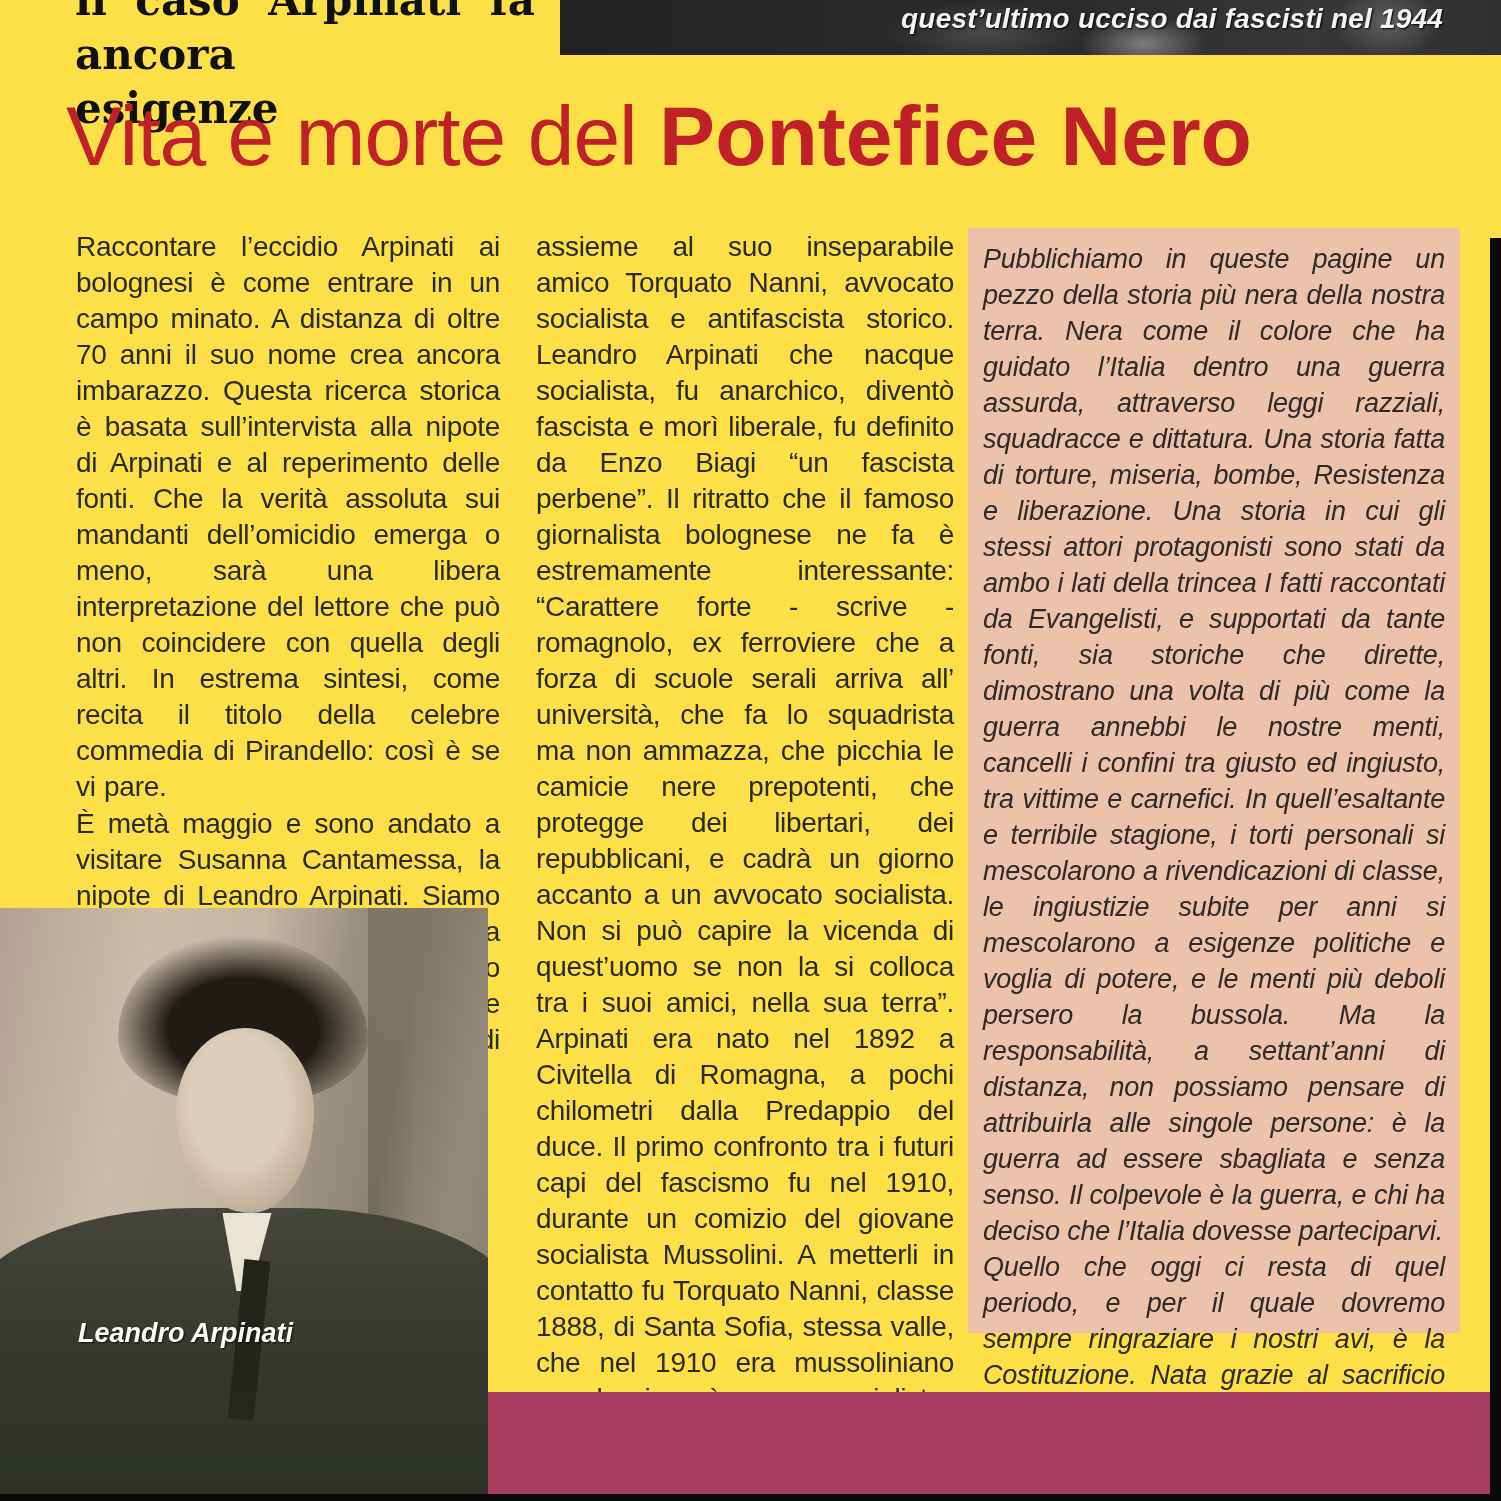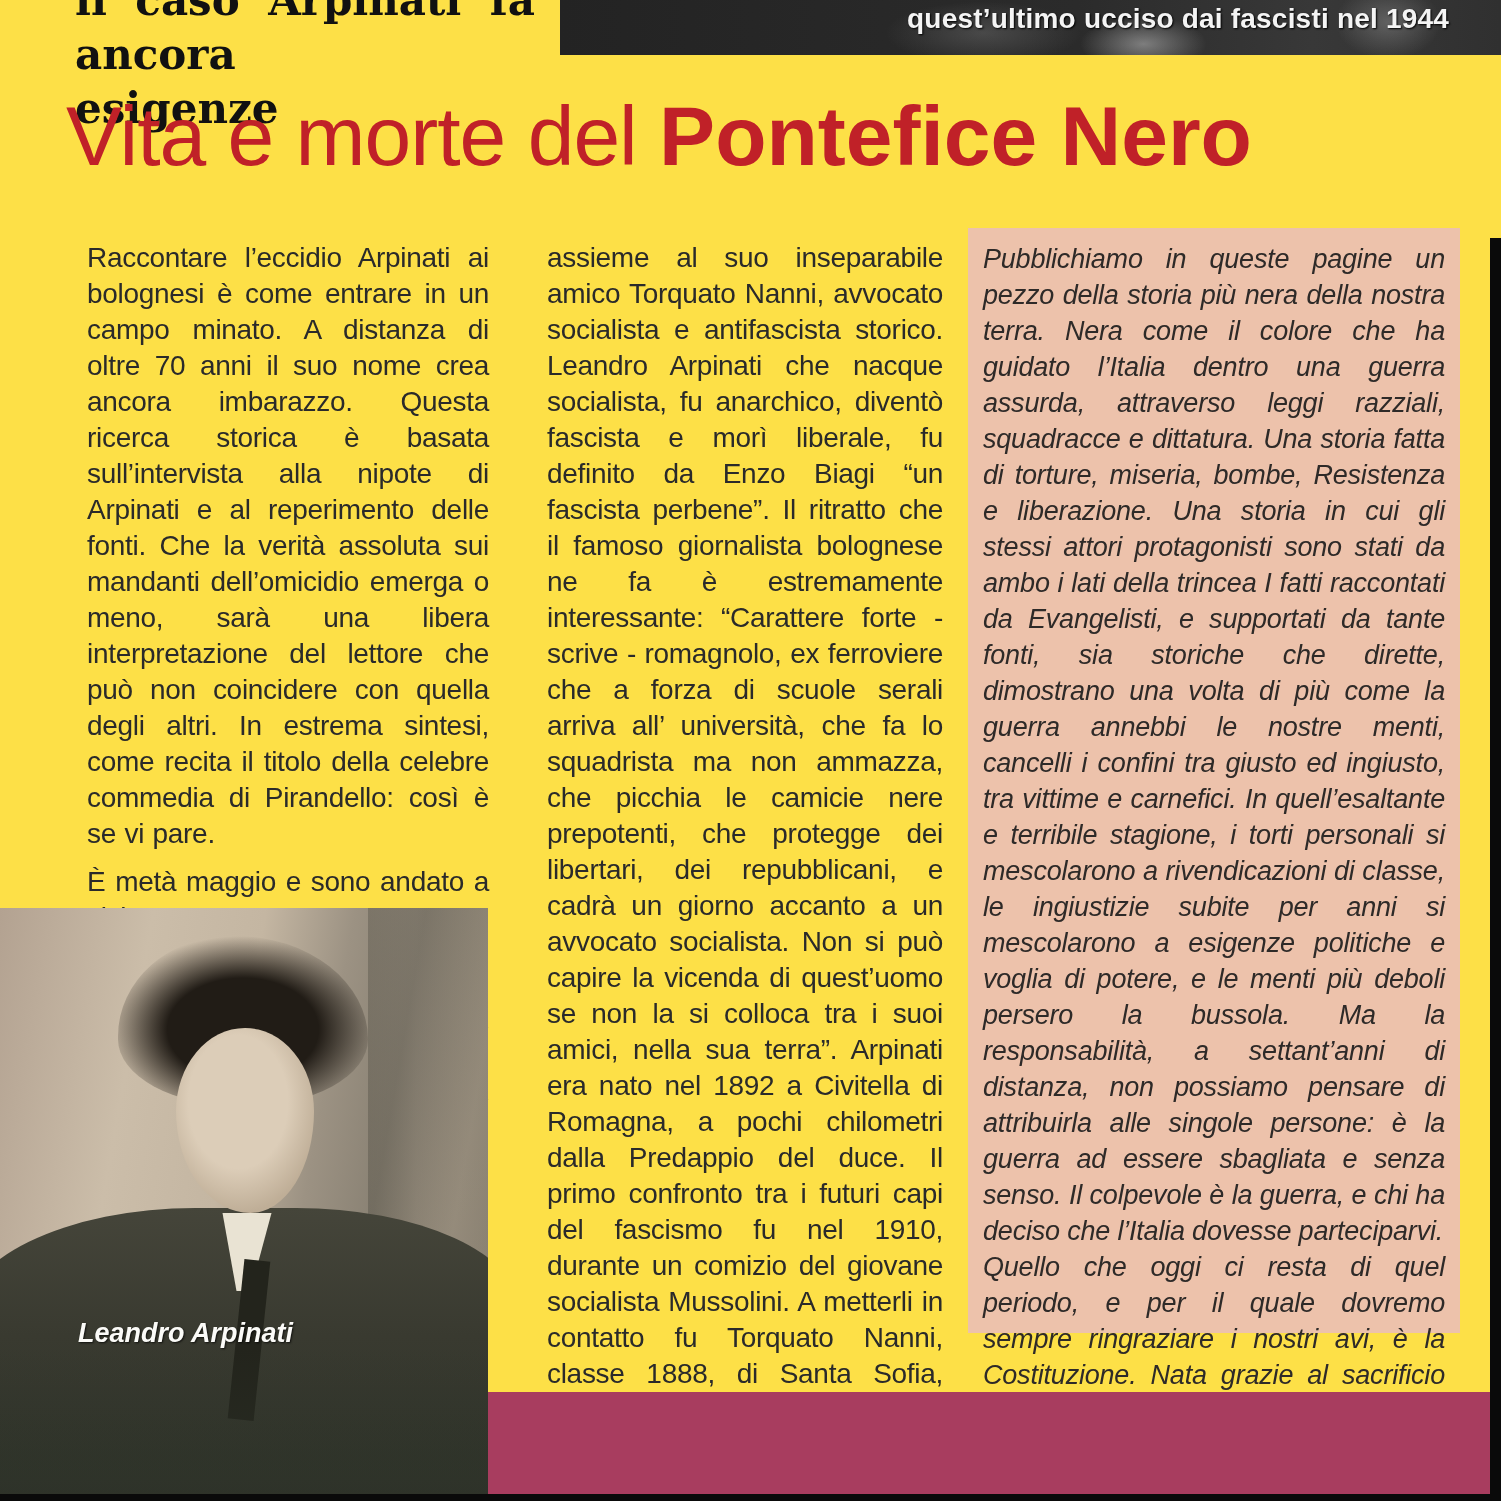--- a/index.html
+++ b/index.html
@@ -18,37 +18,37 @@
   
   .topstrip{
     position:absolute;left:560px;top:0;width:941px;height:55px;
     background:
       radial-gradient(90px 40px at 62% 80%, rgba(190,190,190,.55), rgba(190,190,190,0) 70%),
       radial-gradient(140px 45px at 45% 60%, rgba(120,120,120,.4), rgba(120,120,120,0) 70%),
       radial-gradient(70px 50px at 88% 40%, rgba(150,150,150,.45), rgba(150,150,150,0) 75%),
       linear-gradient(90deg,#232323 0%,#2b2b2b 55%,#383838 80%,#303030 100%);
   }
   .topstrip .cap{
-    position:absolute;right:52px;top:3px;
-    font-weight:bold;color:#f4f4f4;
+    position:absolute;right:58px;top:3px;
+    font-style:italic;font-weight:bold;color:#f4f4f4;
     font-size:28px;letter-spacing:.2px;text-shadow:1px 1px 2px #000;
   }
   
   .headline{
     position:absolute;left:66px;top:88px;width:1400px;
     color:#c02128;font-size:84px;line-height:96px;white-space:nowrap;
     letter-spacing:-1px;
   }
   .headline .bold{font-weight:bold;letter-spacing:0;}
   
   .col{
     position:absolute;top:228px;font-size:28px;line-height:36px;
     text-align:justify;color:#2a2a2a;letter-spacing:-0.3px;word-spacing:1px;
   }
-  .col p{margin:12px;}
+  .col p{margin:1px;}
   .col p.runs-on{text-align-last:justify;}
   .col1{left:75px;width:426px;}
   .col2{left:535px;width:420px;}
   
   .notebox{
     position:absolute;left:968px;top:228px;width:492px;height:1105px;
     background:#edc2ab;box-sizing:border-box;padding:13px 15px 0 15px;
     font-style:italic;font-size:27px;line-height:36px;text-align:justify;
     color:#2e2a28;letter-spacing:-0.2px;
   }

